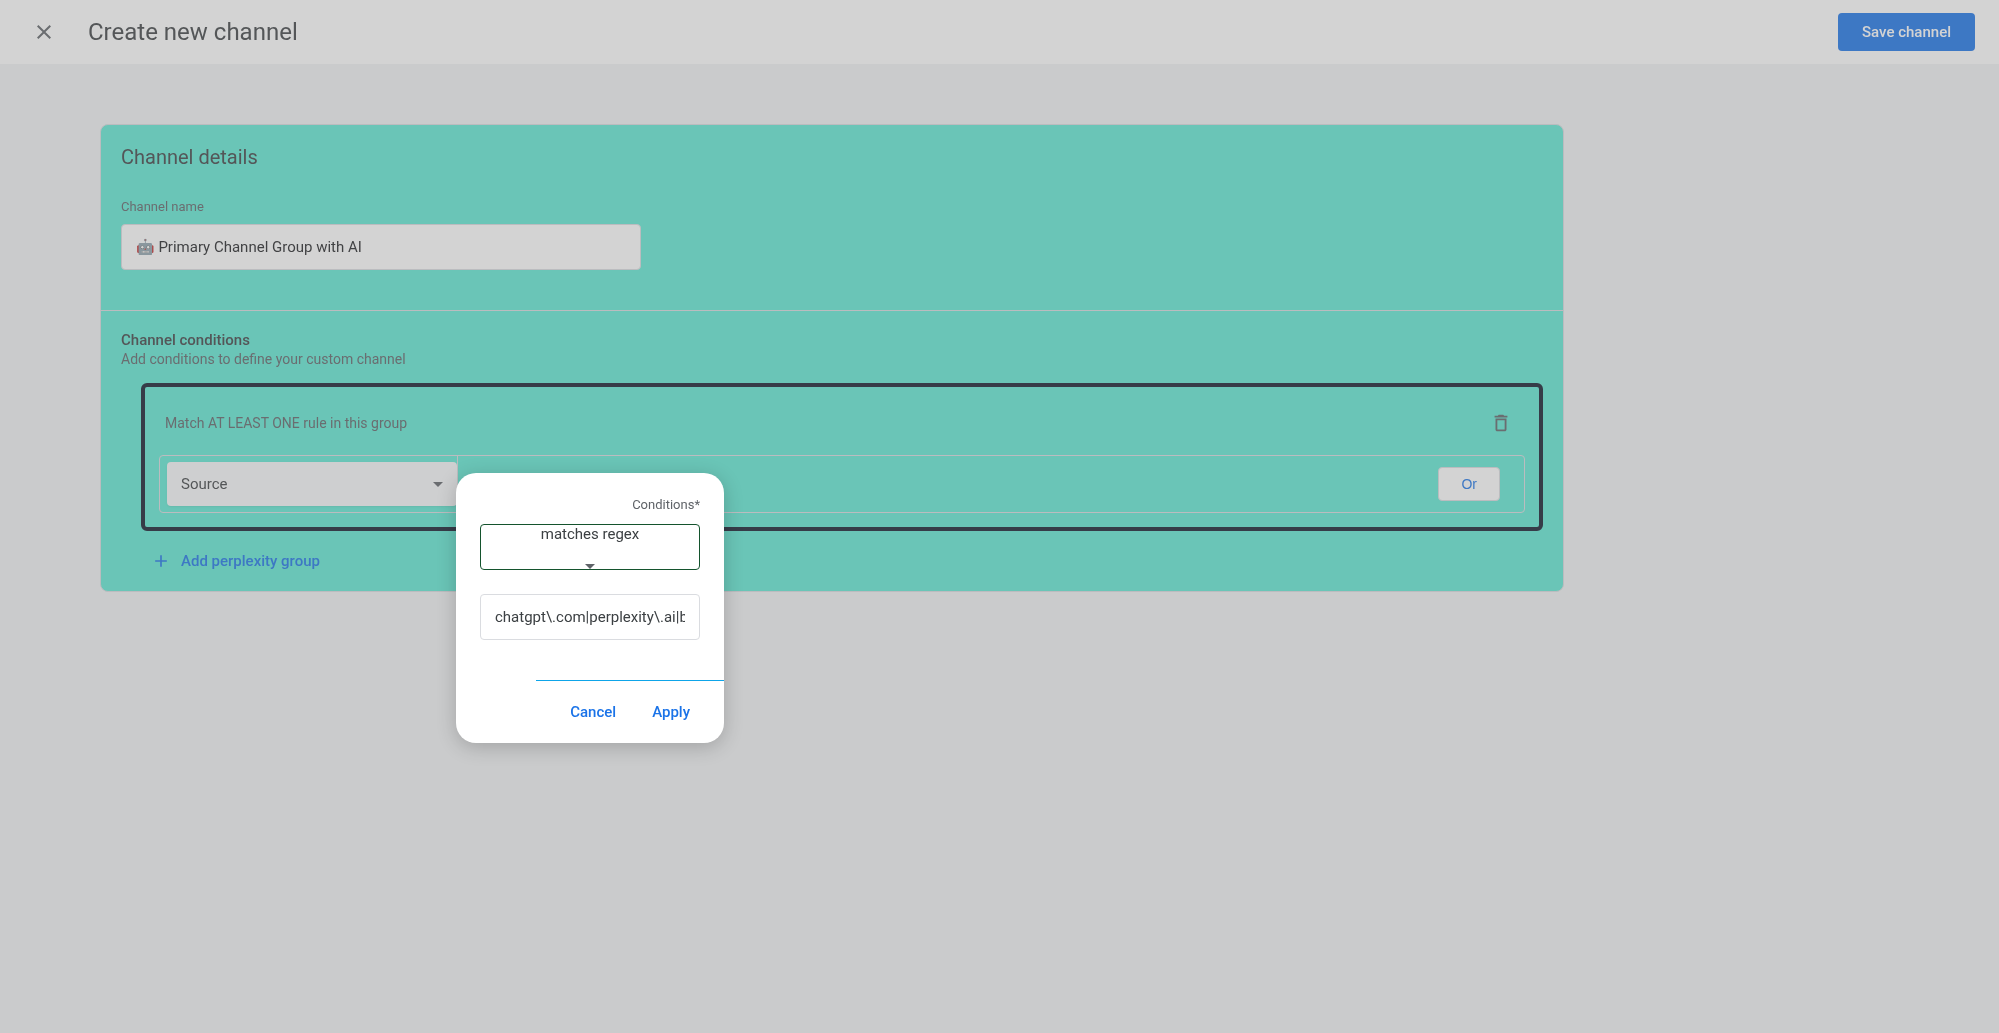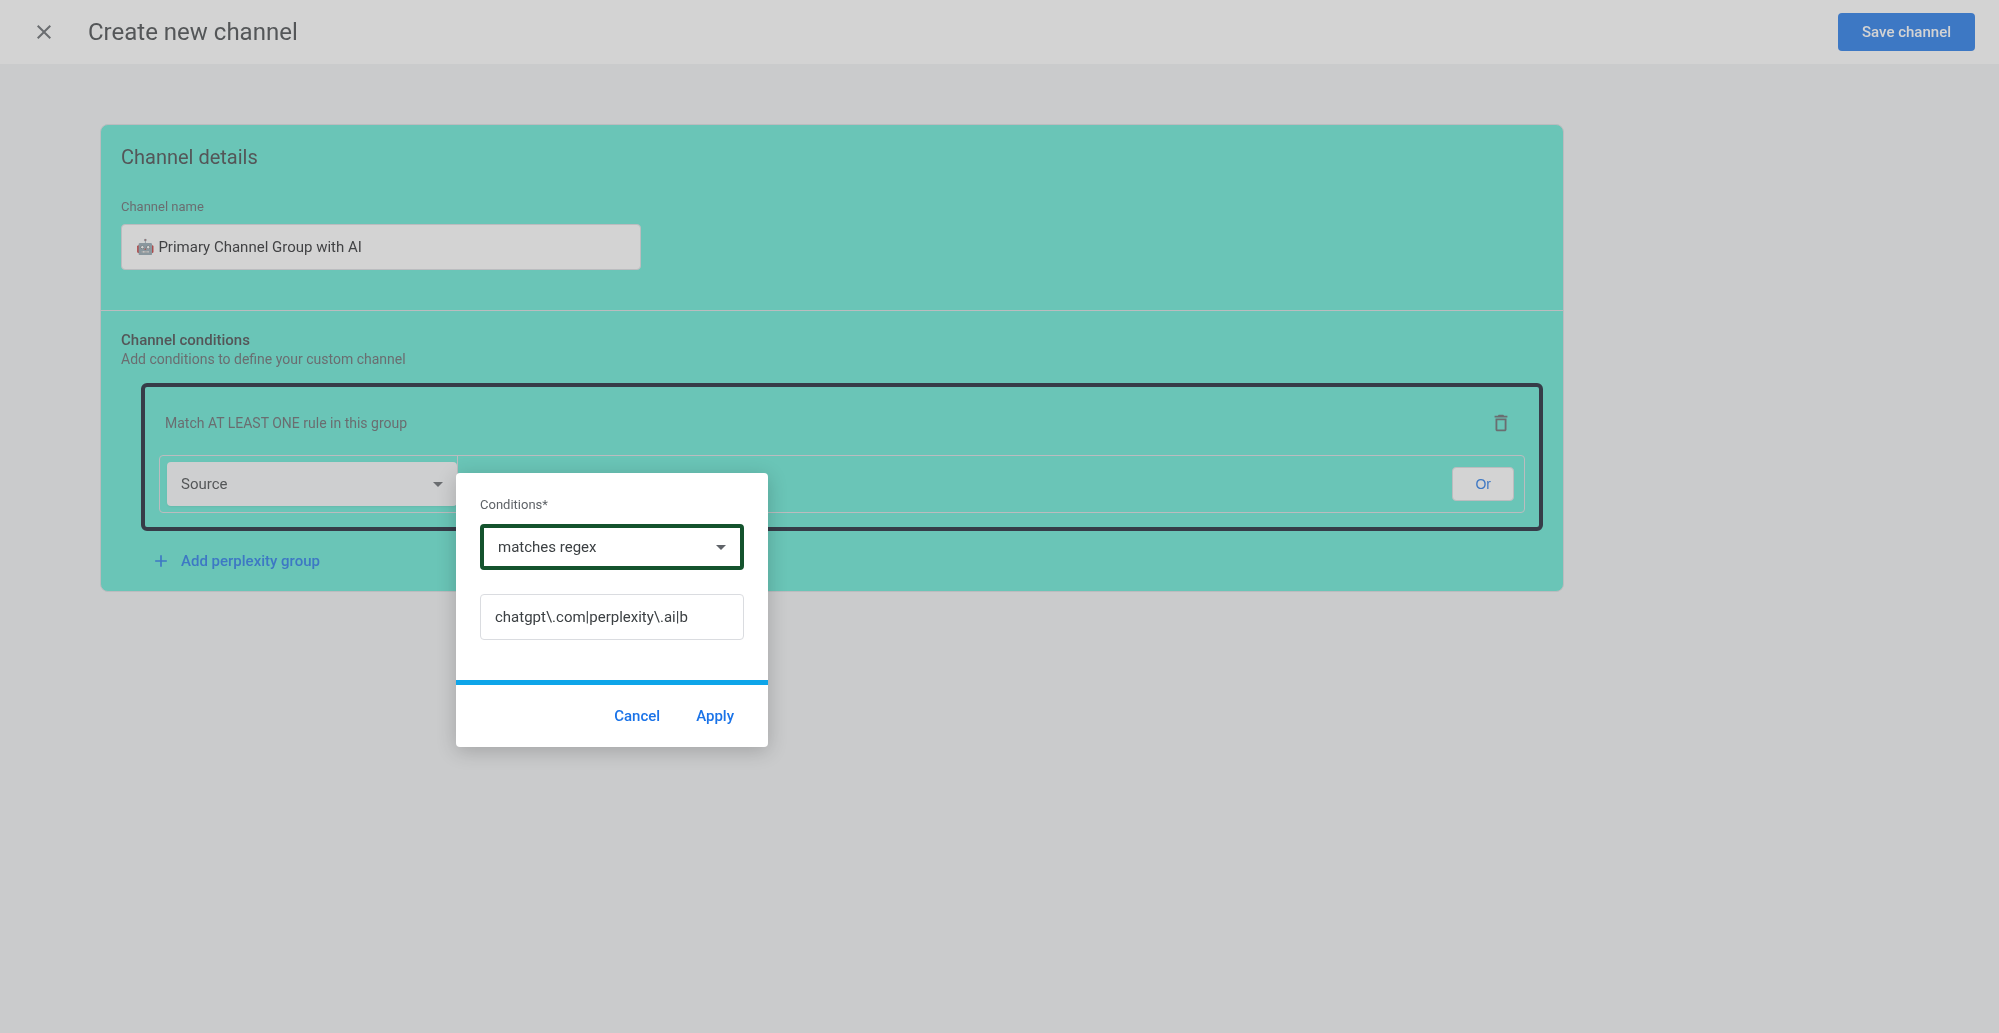--- a/index.html
+++ b/index.html
@@ -155,21 +155,21 @@
       height: 22px;
       fill: #5f6368;
     }
     .rule-row {
       display: flex;
       align-items: center;
       gap: 0;
       border: 1px solid #dadce0;
       border-radius: 4px;
       height: 58px;
-      padding: 0 10px 0 0;
+      padding: 0 24px 0 0;
     }
     .source-dropdown {
       width: 290px;
       height: 44px;
       margin: 7px 0 7px 7px;
       border: none;
       padding: 0 14px;
       display: flex;
       align-items: center;
       justify-content: space-between;
@@ -219,63 +219,65 @@
       width: 20px;
       height: 20px;
     }
     .plus-icon svg {
       fill: #1a73e8;
     }
     
     .modal {
       position: absolute;
       background: #fff;
-      border-radius: 4px;
+      border-radius: 20px;
       box-shadow: 0 4px 20px rgba(0,0,0,0.2);
-      width: 312px;
+      width: 268px;
       z-index: 20;
       left: 456px;
       top: 473px;
       padding: 24px 24px 0 24px;
       display: flex;
       flex-direction: column;
+      align-items: flex-end;
     }
     .modal-label {
       font-size: 13px;
       color: #5f6368;
       margin-bottom: 12px;
     }
     .modal-select {
       width: 100%;
       height: 46px;
-      border: 4px solid #14532d;
+      border: 1px solid #14532d;
       border-radius: 4px;
       display: flex;
       align-items: center;
       justify-content: space-between;
       padding: 0 14px;
       font-size: 15px;
       color: #3c4043;
       margin-bottom: 24px;
       cursor: pointer;
+      flex-direction: column;
     }
     .modal-input {
       width: 100%;
       height: 46px;
       border: 1px solid #dadce0;
       border-radius: 4px;
       padding: 0 14px;
       font-size: 15px;
       color: #3c4043;
       margin-bottom: 40px;
       font-family: inherit;
       outline: none;
     }
     .modal-footer {
-      border-top: 5px solid #0ea5e9;
+      border-top: 1px solid #0ea5e9;
       margin: 0 -24px;
       padding: 14px 20px;
       display: flex;
       justify-content: flex-end;
       gap: 8px;
     }
     .modal-btn {
       border: none;
       background: transparent;
       color: #1a73e8;

